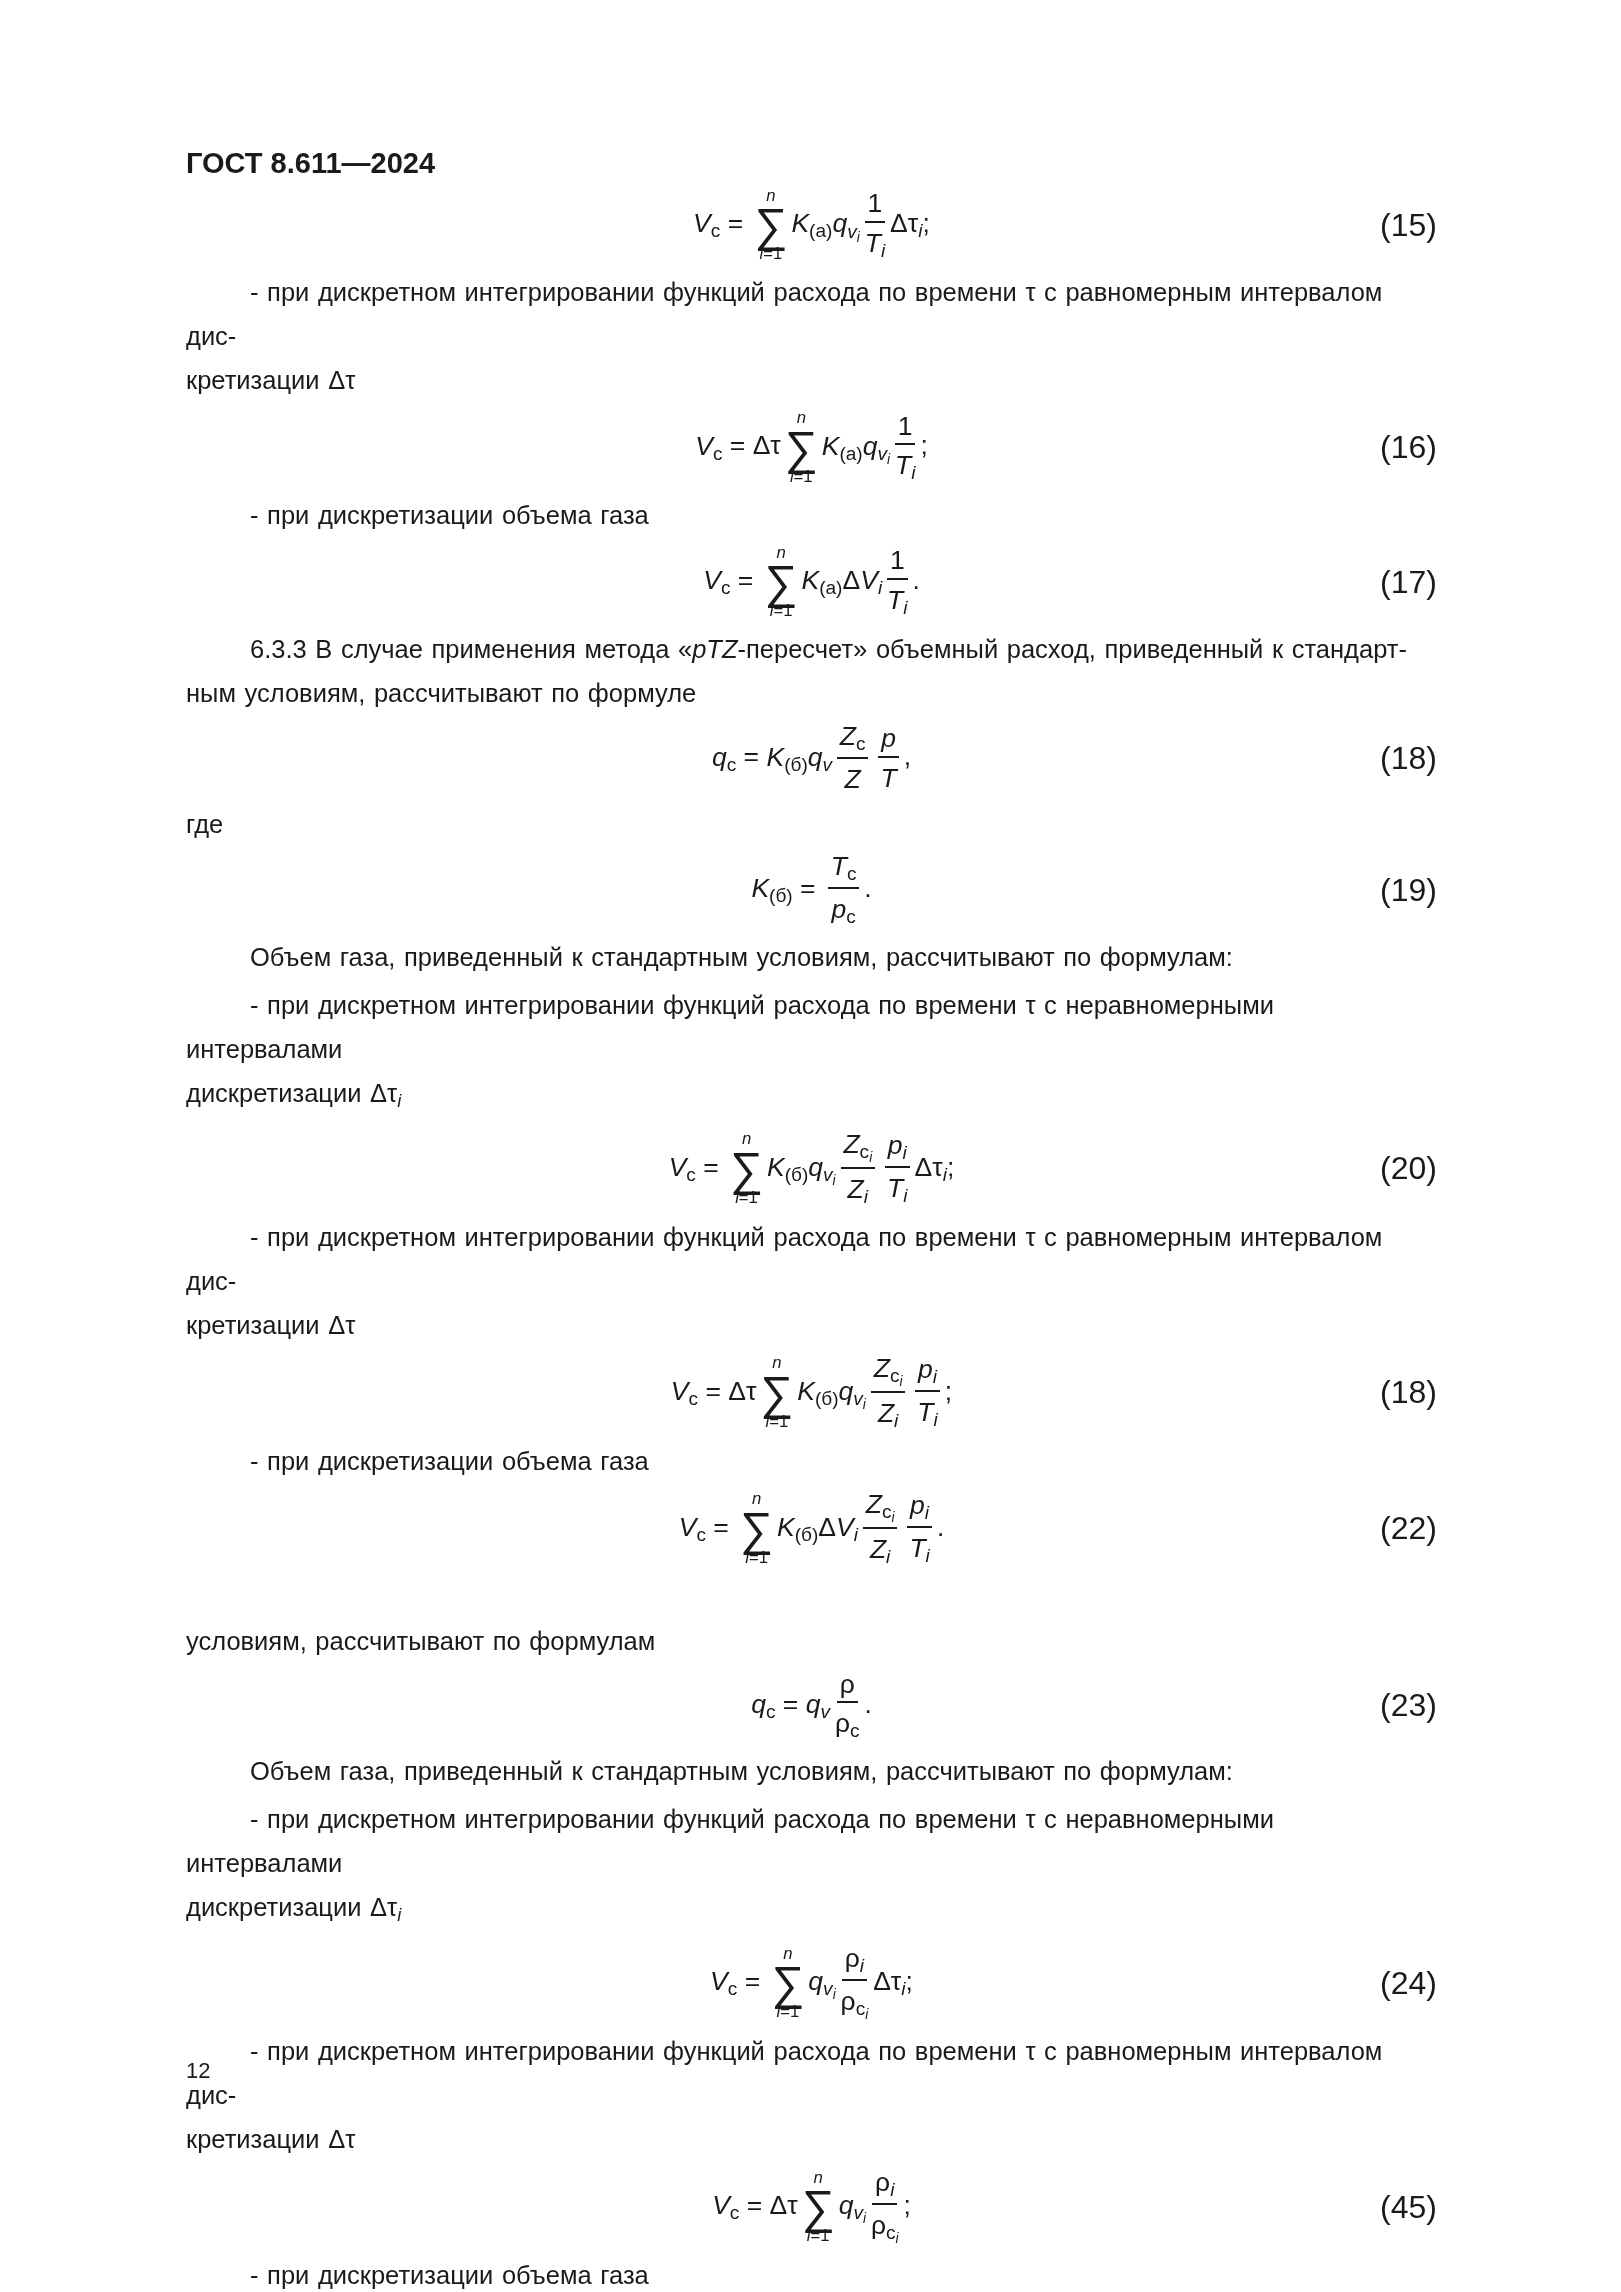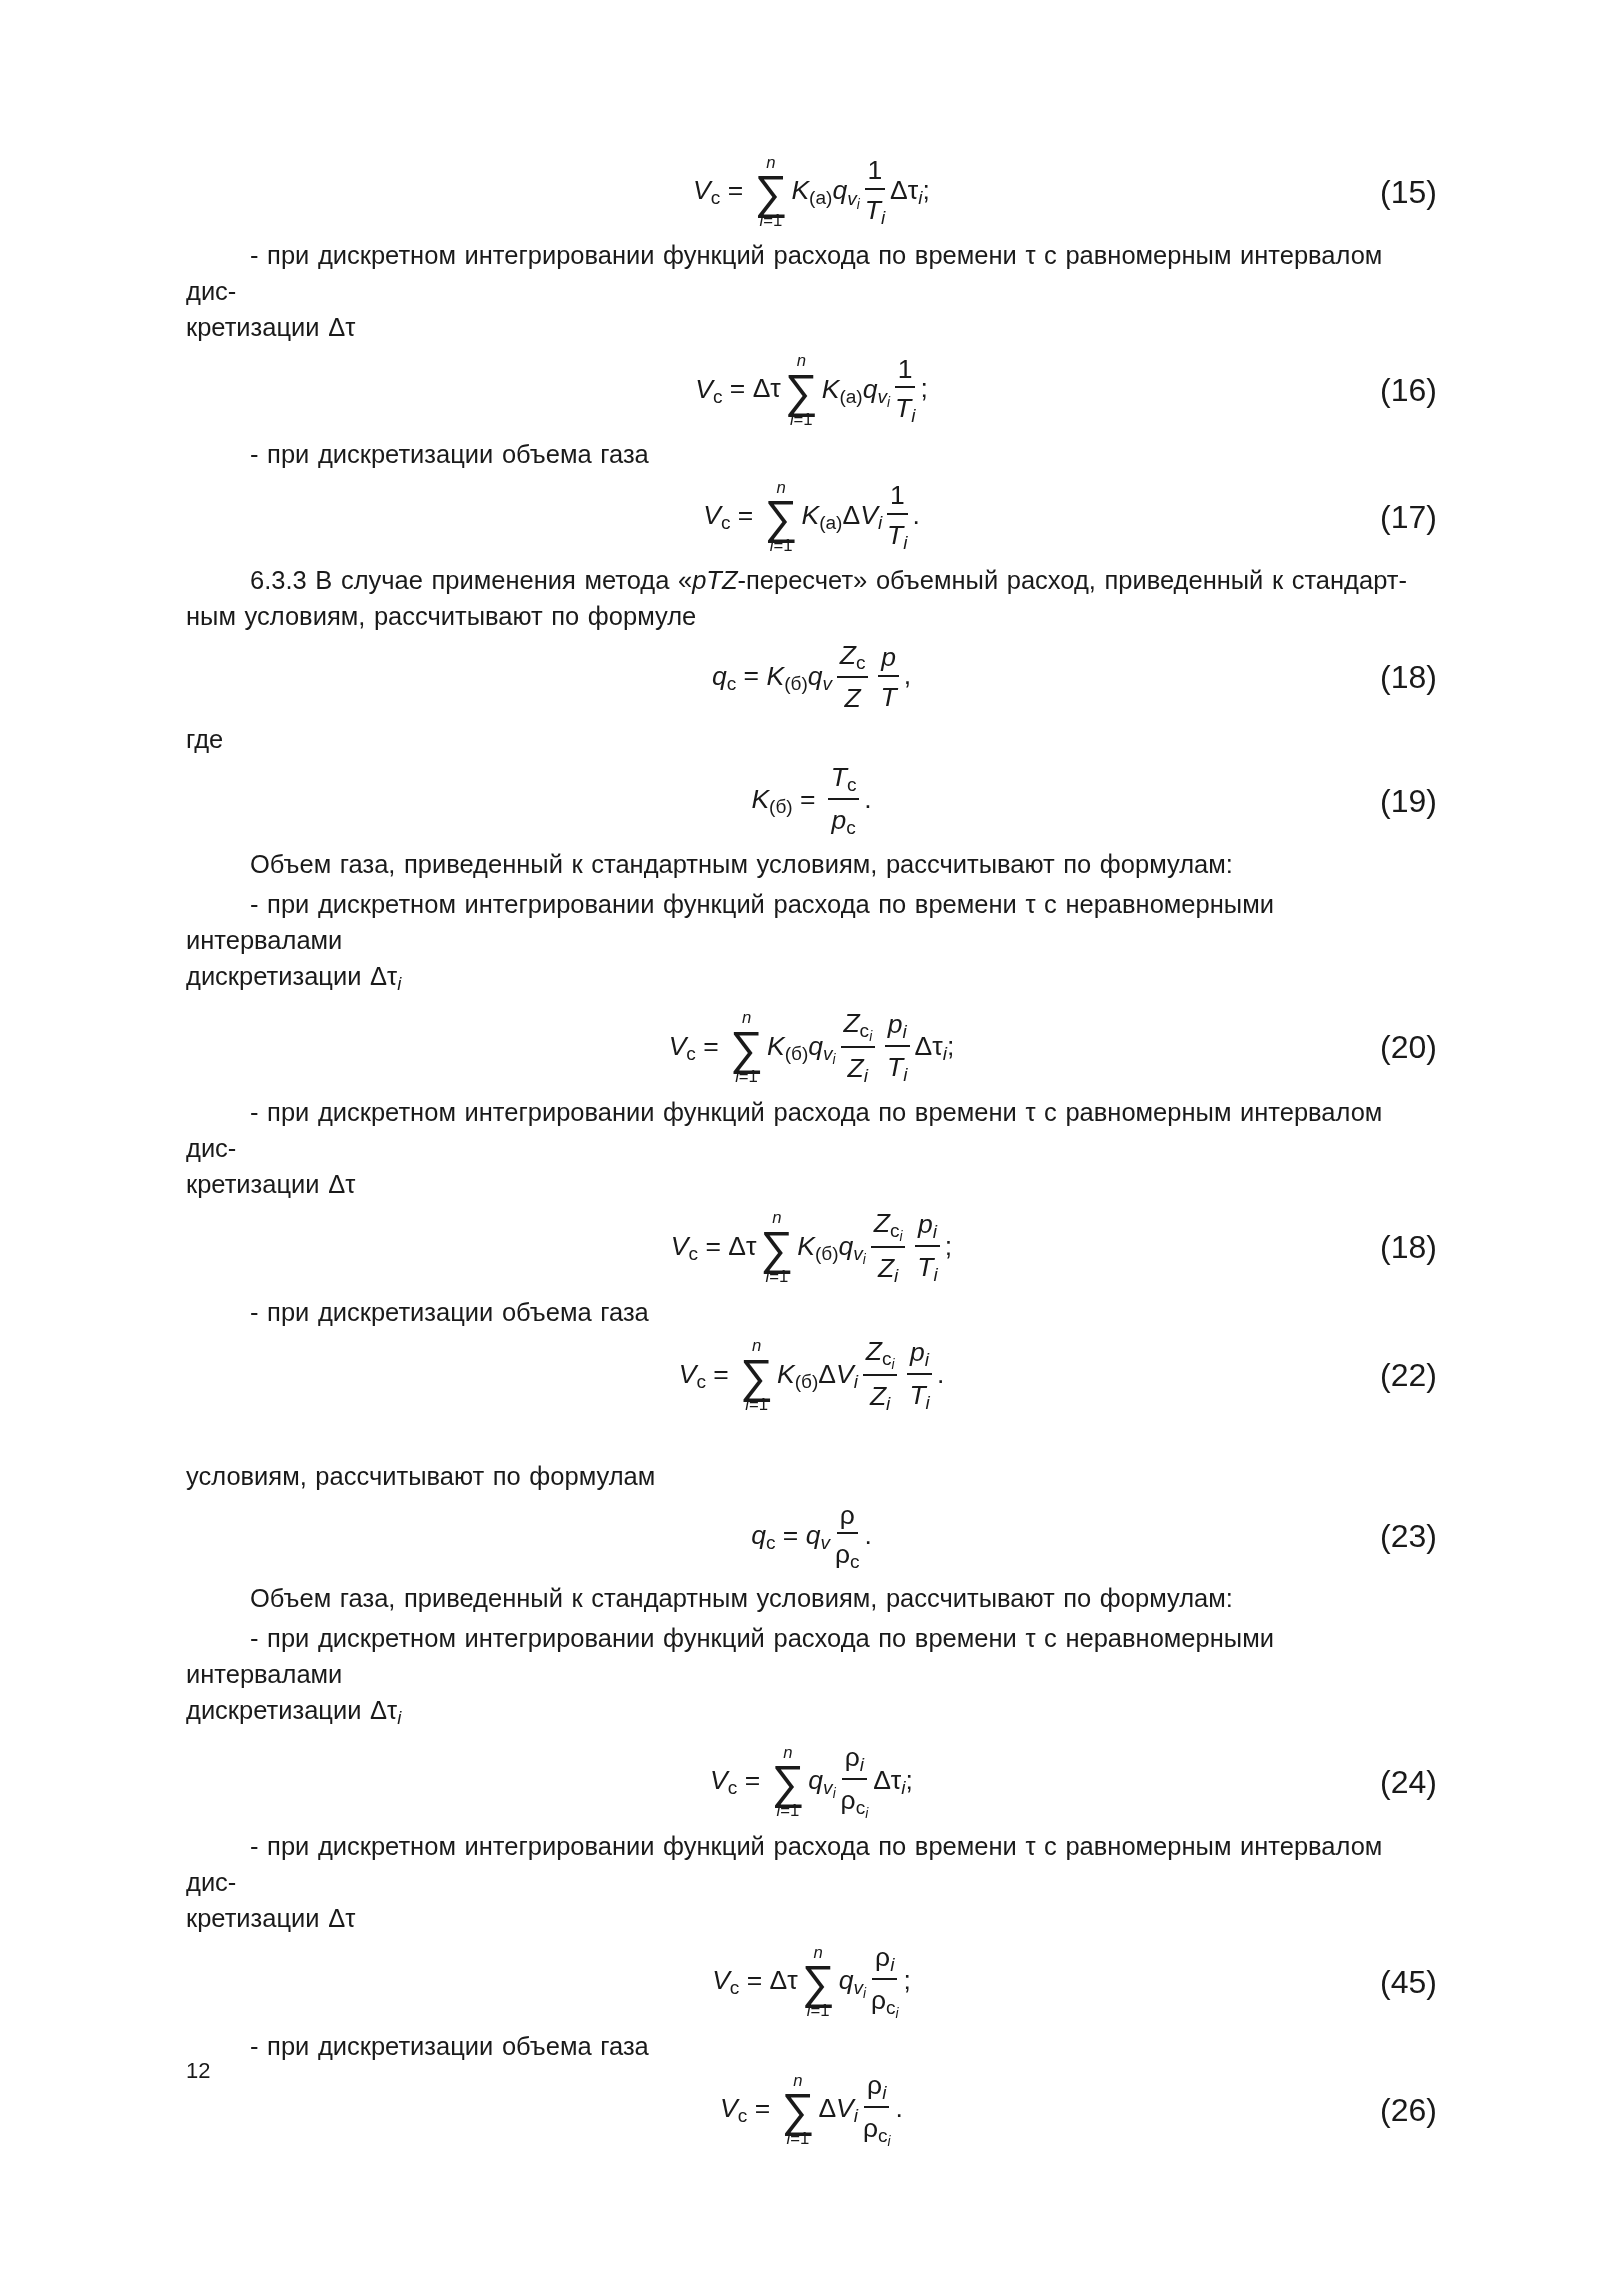--- a/index.html
+++ b/index.html
@@ -3,40 +3,41 @@
 <meta charset="utf-8">
 <style>
   html,body{margin:0;padding:0;background:#e8e8e8;}
   .page{
     width:1621px;height:2293px;background:#ffffff;position:relative;
     box-sizing:border-box;padding:147px 184px 0 186px;margin:0 auto;
     font-family:"Liberation Sans","DejaVu Sans",sans-serif;color:#1a1a1a;
     overflow:hidden;
   }
   .doc-title{font-weight:bold;font-size:29px;line-height:33px;margin-bottom:5.9px;}
-  .para{font-size:25.5px;line-height:36px;margin:3.9px 0;word-spacing:1.5px;}
+  .para{font-size:25.5px;line-height:44px;margin:3.9px 0;word-spacing:1.5px;}
   .para.indent{text-indent:64px;}
   .eqrow{display:flex;align-items:center;margin:6.9px 0;}
   .eqspacer{width:90px;flex:none;}
   .eqbody{flex:1;text-align:center;font-size:26.5px;line-height:1.15;}
   .eqnum{width:90px;flex:none;text-align:right;font-size:32px;}
   .it{font-style:italic;}
   .sb{font-size:0.72em;vertical-align:-0.28em;font-style:normal;}
   .frac{display:inline-flex;flex-direction:column;align-items:center;vertical-align:middle;margin:0 4.9px;line-height:1.12;}
   .fnum{border-bottom:2.5px solid #1a1a1a;padding:0 2.9px 2px;}
   .fden{padding-top:6px;}
   .sum{display:inline-flex;flex-direction:column;align-items:center;vertical-align:middle;margin:0 3.9px;line-height:1;}
   .sum .lim{font-size:0.63em;line-height:1.1;font-style:normal;}
   .sigma{font-size:1.75em;line-height:0.82;padding:1px 0;}
   .footer{position:absolute;left:186px;top:2056px;font-size:22px;line-height:29px;}
 </style>
 </head>
 <body>
 
 <div class="page">
+  <div class="doc-title">ГОСТ 8.611—2024</div>
   <main>
       <div class="eqrow">
         <span class="eqspacer"></span>
         <span class="eqbody"><span class="it">V<span class="sb"><span>с</span></span></span><span> = </span><span class="sum">
             <span class="lim"><span class="it">n</span></span>
             <span class="sigma">∑</span>
             <span class="lim"><span class="it">i</span><span>=1</span></span>
           </span><span class="it">K<span class="sb"><span>(а)</span></span></span><span class="it">q<span class="sb"><span class="it">v<span class="sb"><span class="it">i</span></span></span></span></span><span class="frac">
             <span class="fnum"><span>1</span></span>
             <span class="fden"><span class="it">T<span class="sb"><span class="it">i</span></span></span></span>

